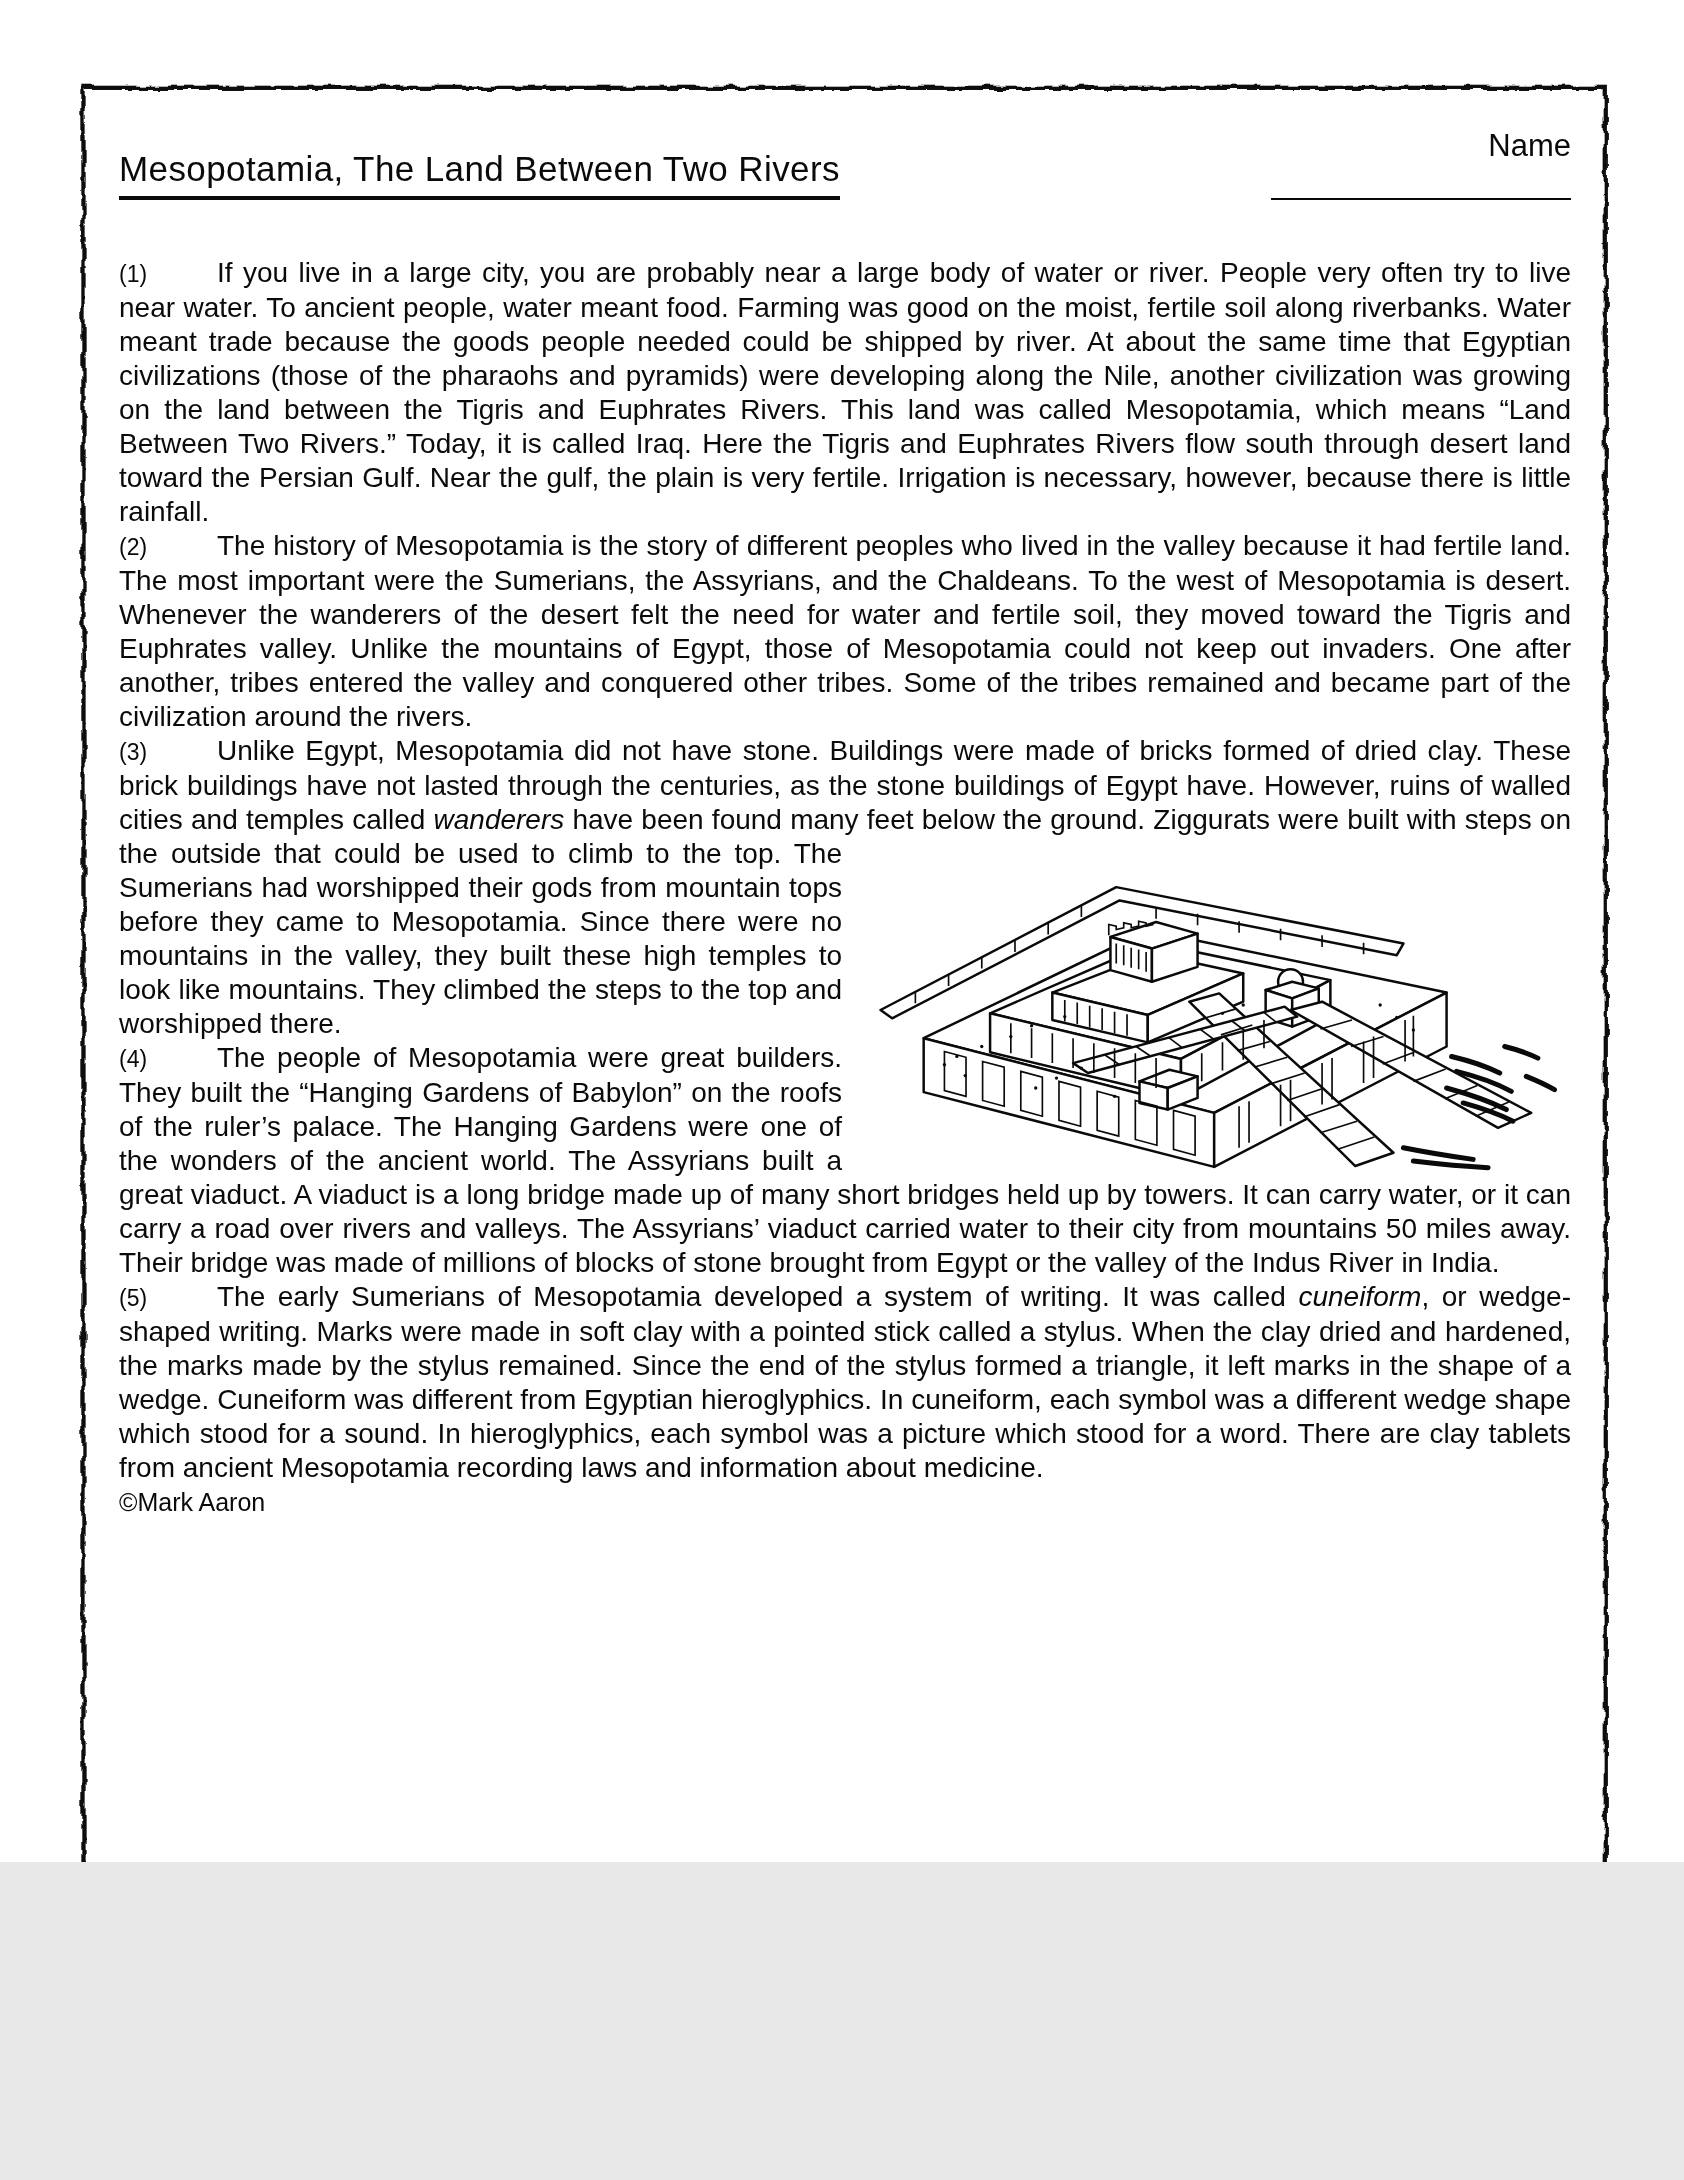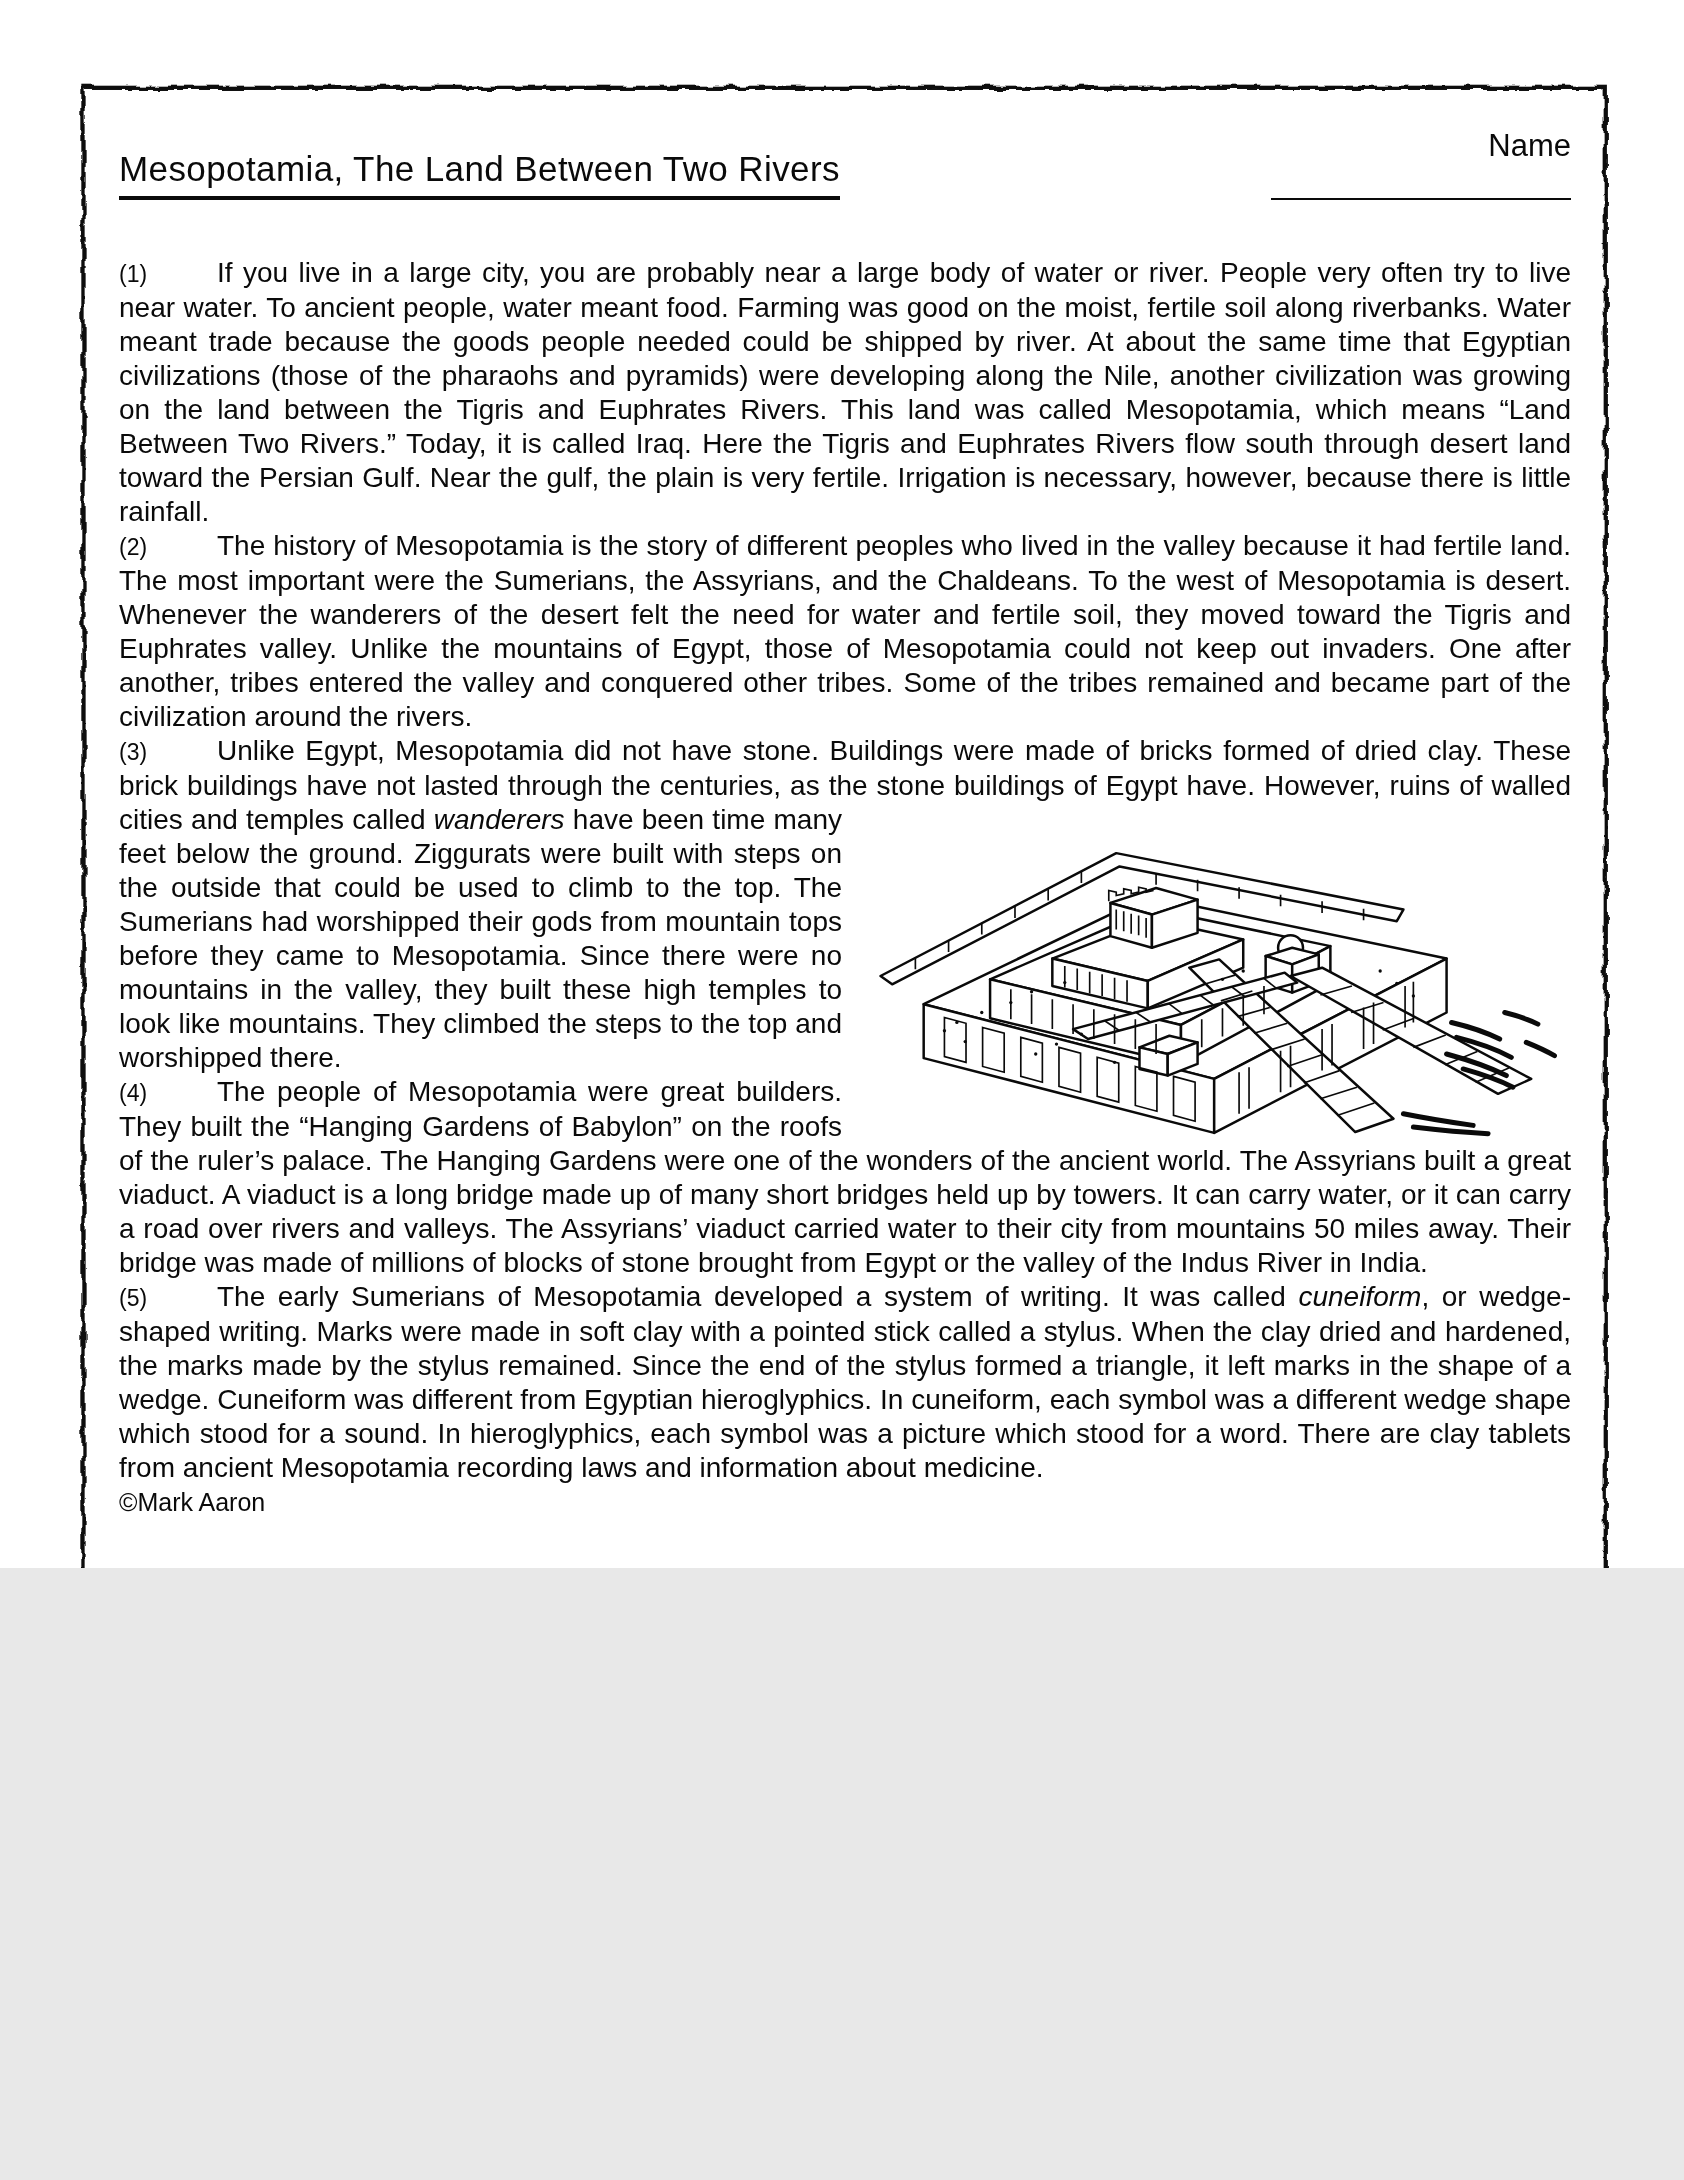--- a/index.html
+++ b/index.html
@@ -1,18 +1,18 @@
 <!DOCTYPE html>
 <html style="font-size:13.6px"><head>
 <meta charset="utf-8">
 <style>
   html,body { margin:0; padding:0; background:#e8e8e8; }
   .page {
     position:relative;
-    width:1685px; height:1568px;
+    width:1685px; height:1862px;
     background:#ffffff;
     font-family:"Liberation Sans", sans-serif;
     color:#0a0a0a;
     overflow:hidden;
   }
   .frame-svg {
     position:absolute; left:0; top:0;
     width:1685px; height:2181px;
     pointer-events:none;
   }
@@ -97,21 +97,21 @@
         <span class="name-blank"></span>
       </div>
     </div>
 
     <div class="body-text">
 
       <p class="para"><span class="pnum">(1)</span><span>If you live in a large city, you are probably near a large body of water or river. People very often try to live near water. To ancient people, water meant food. Farming was good on the moist, fertile soil along riverbanks. Water meant trade because the goods people needed could be shipped by river. At about the same time that Egyptian civilizations (those of the pharaohs and pyramids) were developing along the Nile, another civilization was growing on the land between the Tigris and Euphrates Rivers. This land was called Mesopotamia, which means “Land Between Two Rivers.” Today, it is called Iraq. Here the Tigris and Euphrates Rivers flow south through desert land toward the Persian Gulf. Near the gulf, the plain is very fertile. Irrigation is necessary, however, because there is little rainfall.</span></p>
 
       <p class="para"><span class="pnum">(2)</span><span>The history of Mesopotamia is the story of different peoples who lived in the valley because it had fertile land. The most important were the Sumerians, the Assyrians, and the Chaldeans. To the west of Mesopotamia is desert. Whenever the wanderers of the desert felt the need for water and fertile soil, they moved toward the Tigris and Euphrates valley. Unlike the mountains of Egypt, those of Mesopotamia could not keep out invaders. One after another, tribes entered the valley and conquered other tribes. Some of the tribes remained and became part of the civilization around the rivers.</span></p>
 
-      <p class="para"><span class="pnum">(3)</span><span>Unlike Egypt, Mesopotamia did not have stone. Buildings were made of bricks formed of dried clay. These brick buildings have not lasted through the centuries, as the stone buildings of Egypt have. However, ruins of walled cities and temples called </span><i>wanderers</i><span> have been time many </span><span class="zig-float">
+      <p class="para"><span class="pnum">(3)</span><span>Unlike Egypt, Mesopotamia did not have stone. Buildings were made of bricks formed of dried clay. These brick buildings have not lasted through the centuries, as the stone buildings of Egypt have. However, ruins of walled cities and temples called </span><i>wanderers</i><span> have been found many </span><span class="zig-float">
             <svg width="707" height="332" viewBox="0 0 848 400">
         <g fill="#ffffff" stroke="#0a0a0a" stroke-width="3" stroke-linejoin="round">
 
           <polygon points="18,206 302,58 648,126 640,140 306,74 32,216"></polygon>
 
           <polygon points="70,240 340,110 700,185 420,330"></polygon>
           <polygon points="70,240 420,330 420,395 70,305"></polygon>
           <polygon points="420,330 700,185 700,250 420,395"></polygon>
 
           <polygon points="150,210 345,125 560,170 380,265"></polygon>

